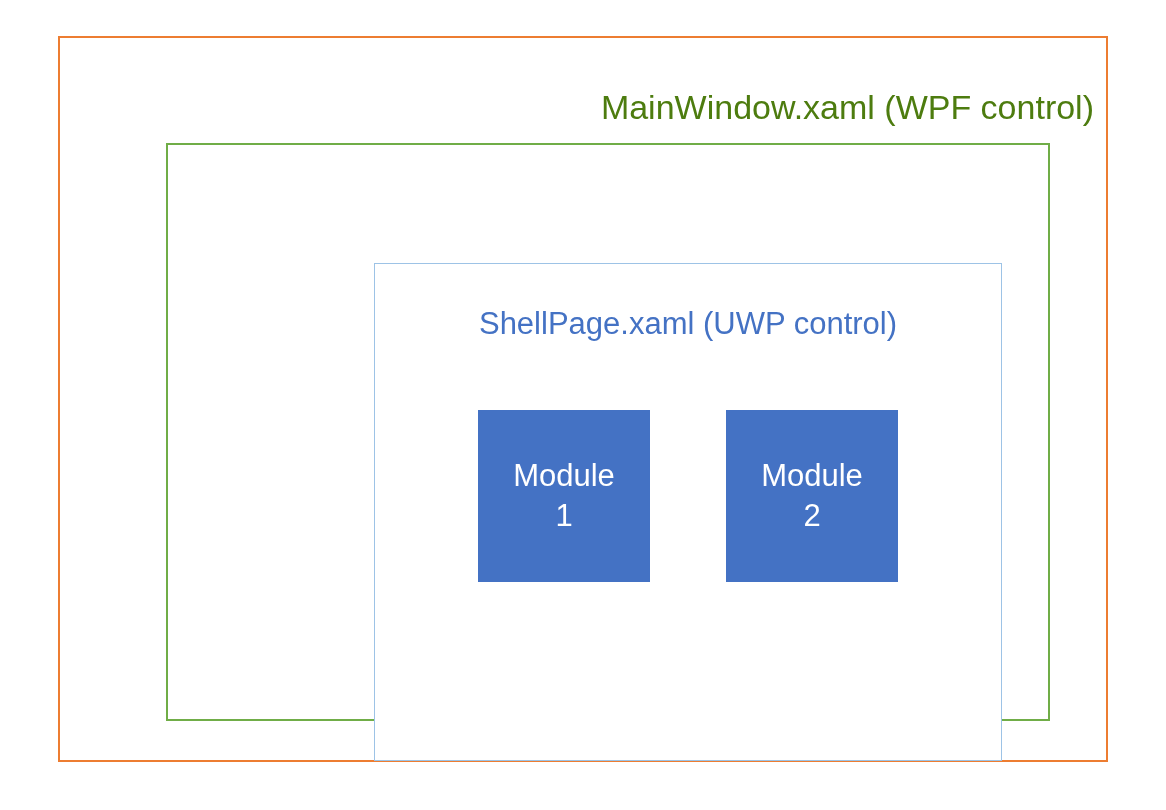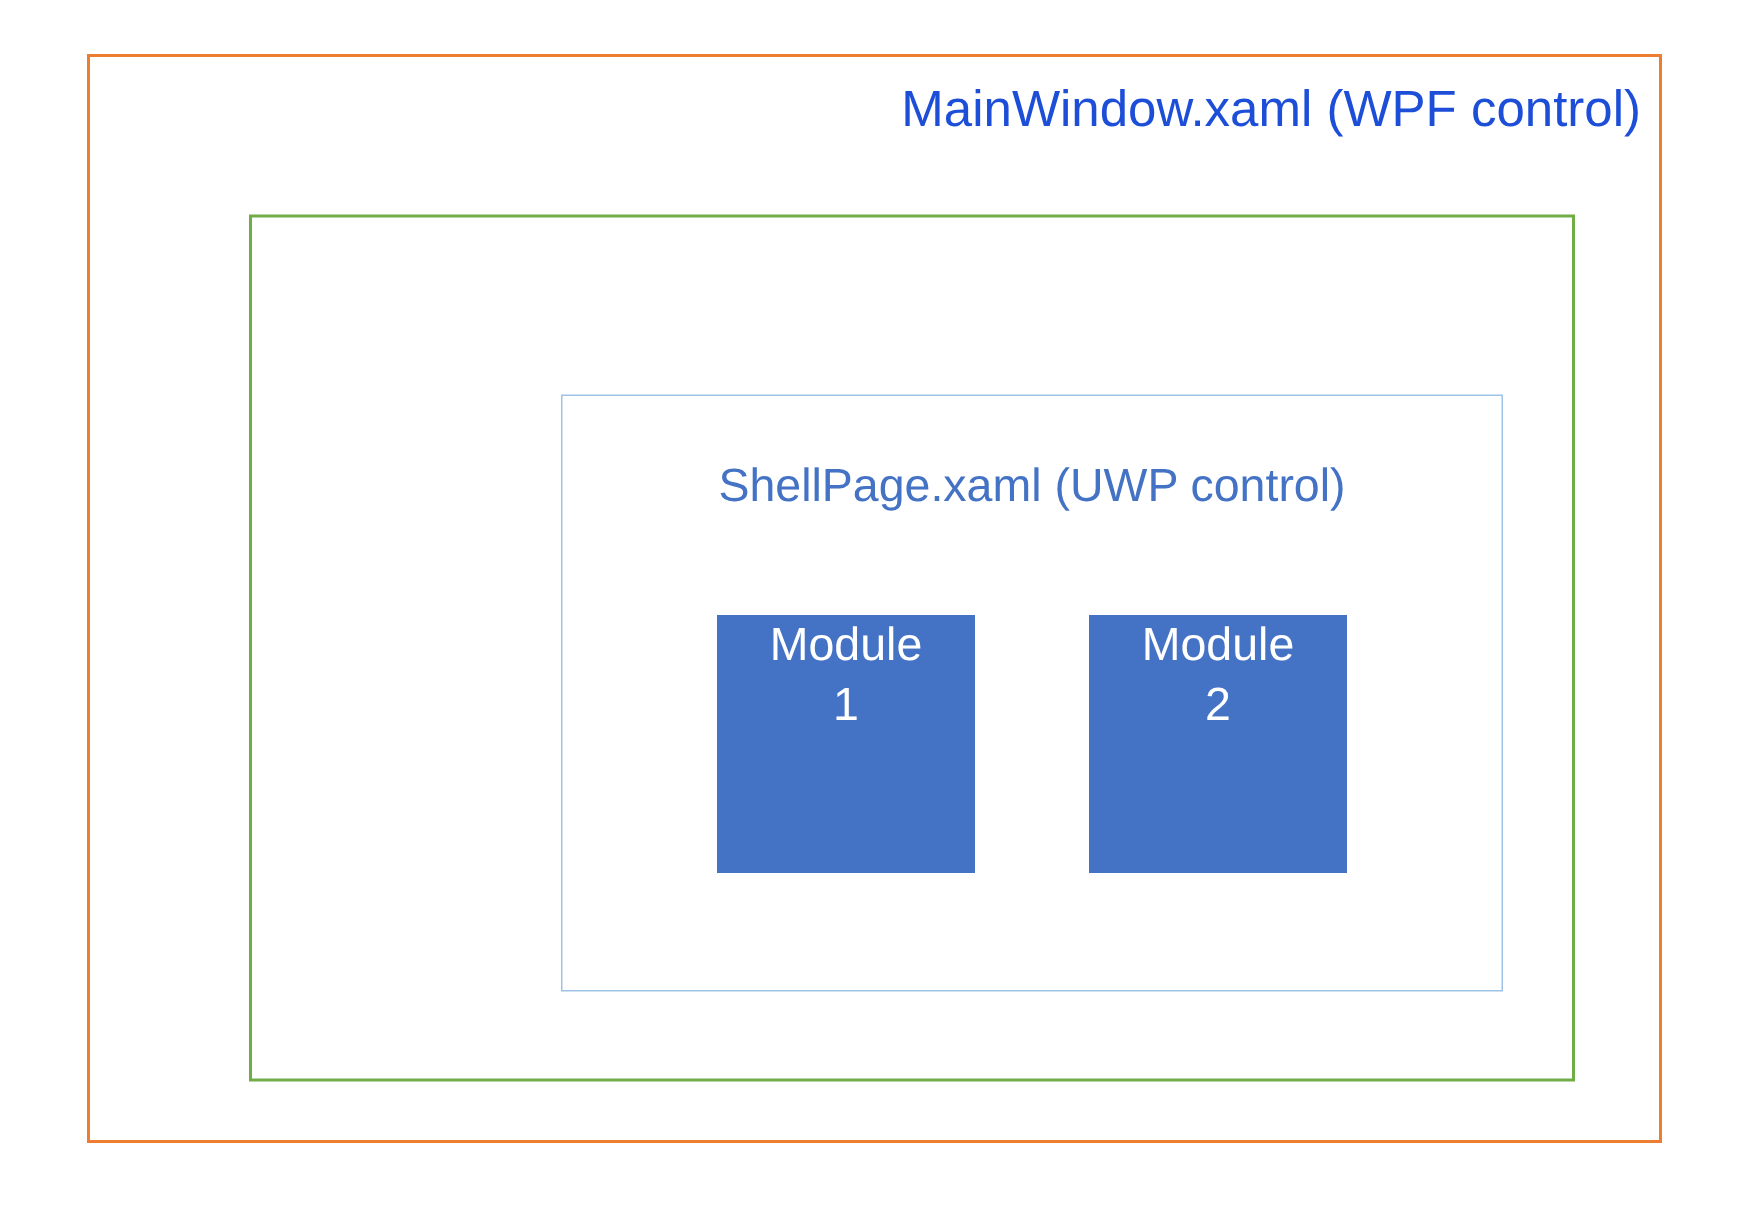--- a/index.html
+++ b/index.html
@@ -17,44 +17,44 @@
   .frame { position: absolute; background: #ffffff; }
 
   
   .mainwindow-box {
     left: 58px; top: 36px;
     width: 1050px; height: 726px;
     border: 2px solid #ED7D31;
   }
   .mainwindow-label {
     position: absolute;
-    top: 16px; right: 12px;
+    top: 50px; right: 12px;
     font-size: 34px;
-    color: #1d4ed8;
+    color: #4d7c0f;
     white-space: nowrap;
   }
 
   
   .host-box {
     left: 106px; top: 105px;
     width: 884px; height: 578px;
     border: 2px solid #70AD47;
   }
   .host-label {
     position: absolute;
     top: 40px; right: 24px;
     font-size: 33px;
     color: #70AD47;
     white-space: nowrap;
   }
 
   
   .shell-box {
     left: 206px; top: 118px;
-    width: 628px; height: 398px;
+    width: 628px; height: 498px;
     border: 1px solid #9DC3E6;
   }
   .shell-label {
     position: absolute;
     top: 42px; left: 0; right: 0;
     text-align: center;
     font-size: 31px;
     color: #4472C4;
     white-space: nowrap;
   }
@@ -68,20 +68,21 @@
     justify-content: center;
     gap: 76px;
   }
   .module-box {
     width: 172px; height: 172px;
     background: #4472C4;
     color: #ffffff;
     display: flex;
     flex-direction: column;
     align-items: center;
+    justify-content: center;
     font-size: 31px;
     line-height: 1.3;
     text-align: center;
   }
 </style>
 </head>
 <body>
 
 <div class="canvas">
 

